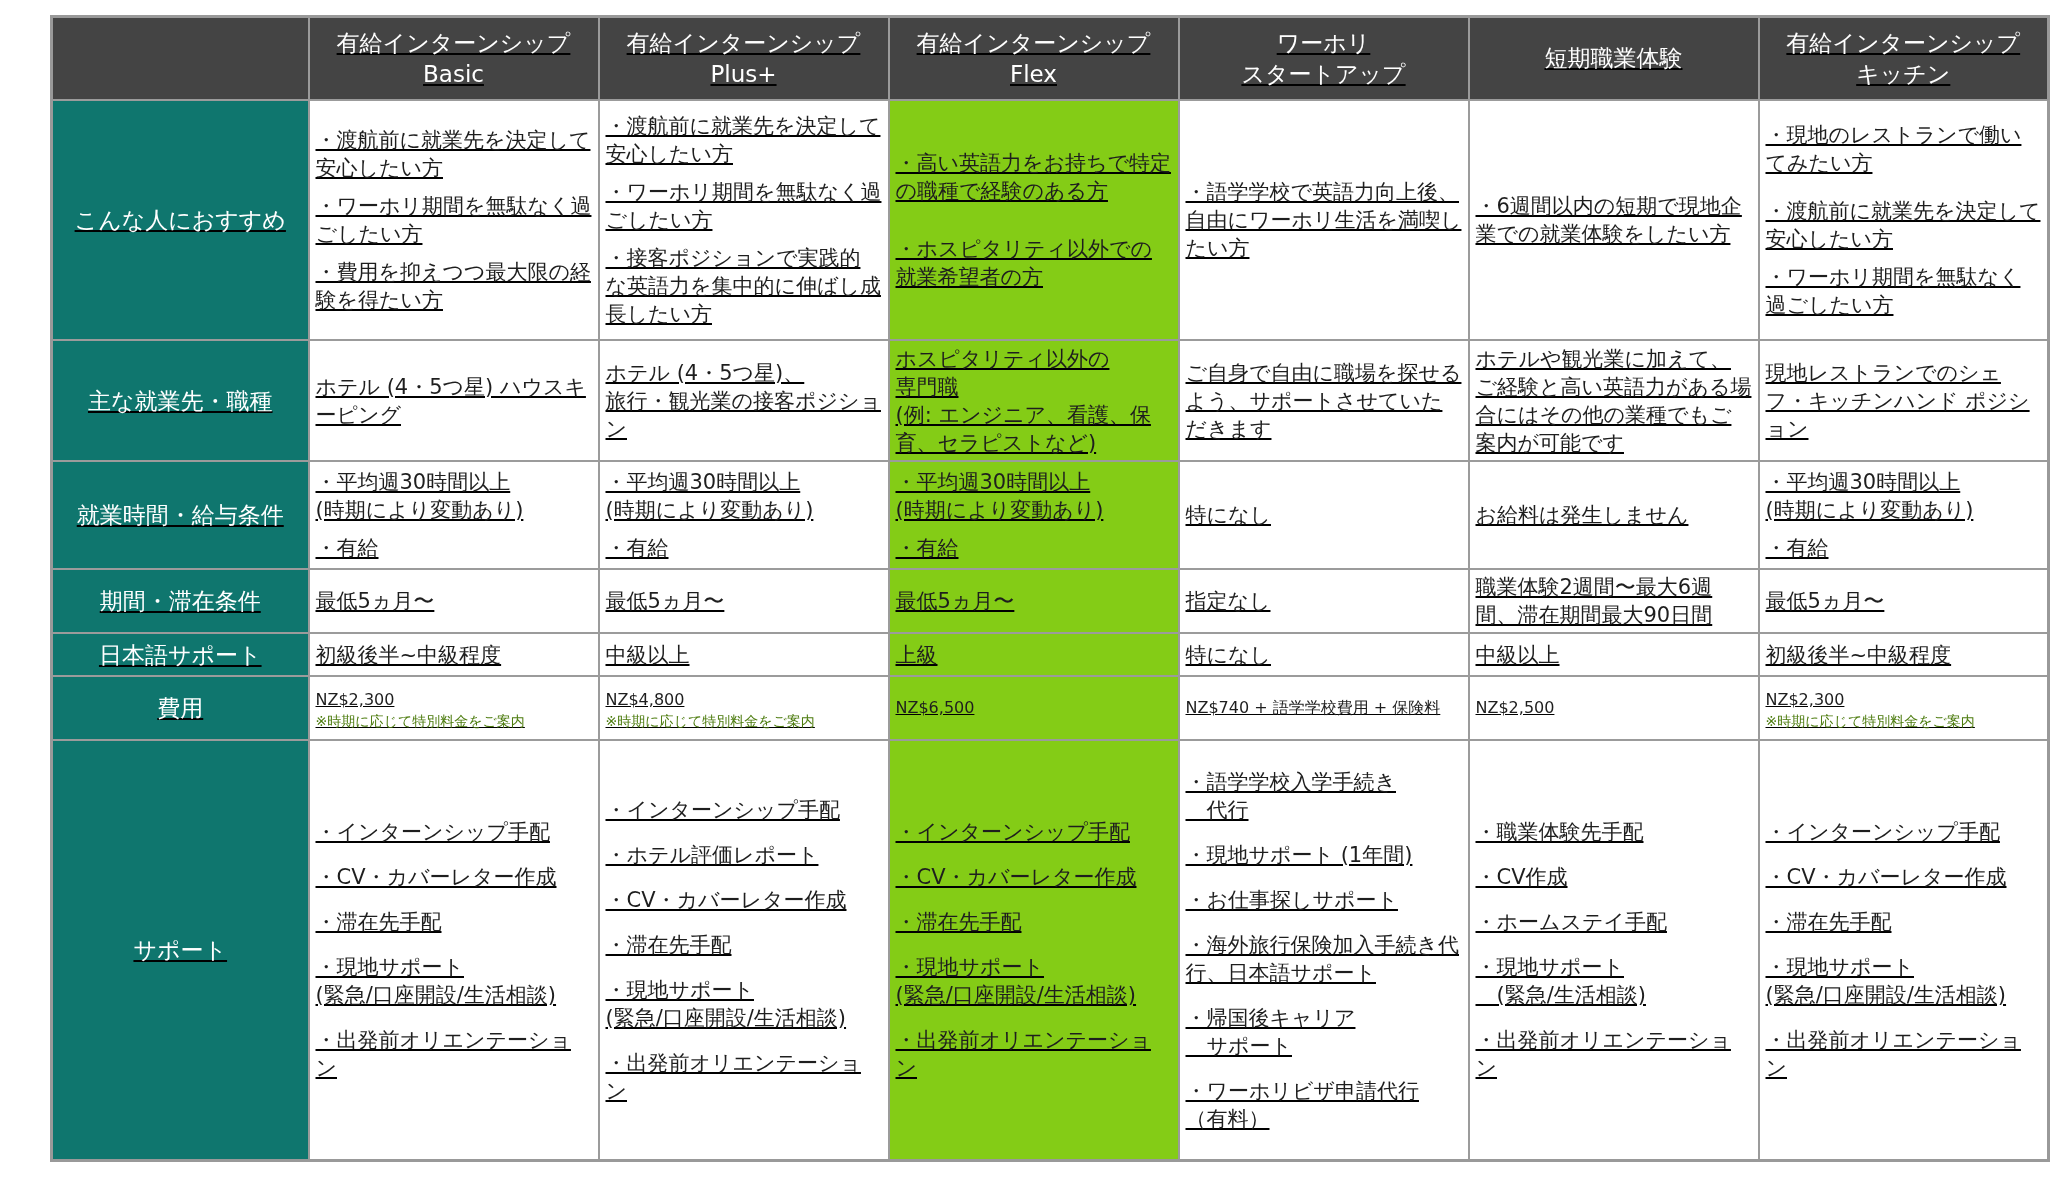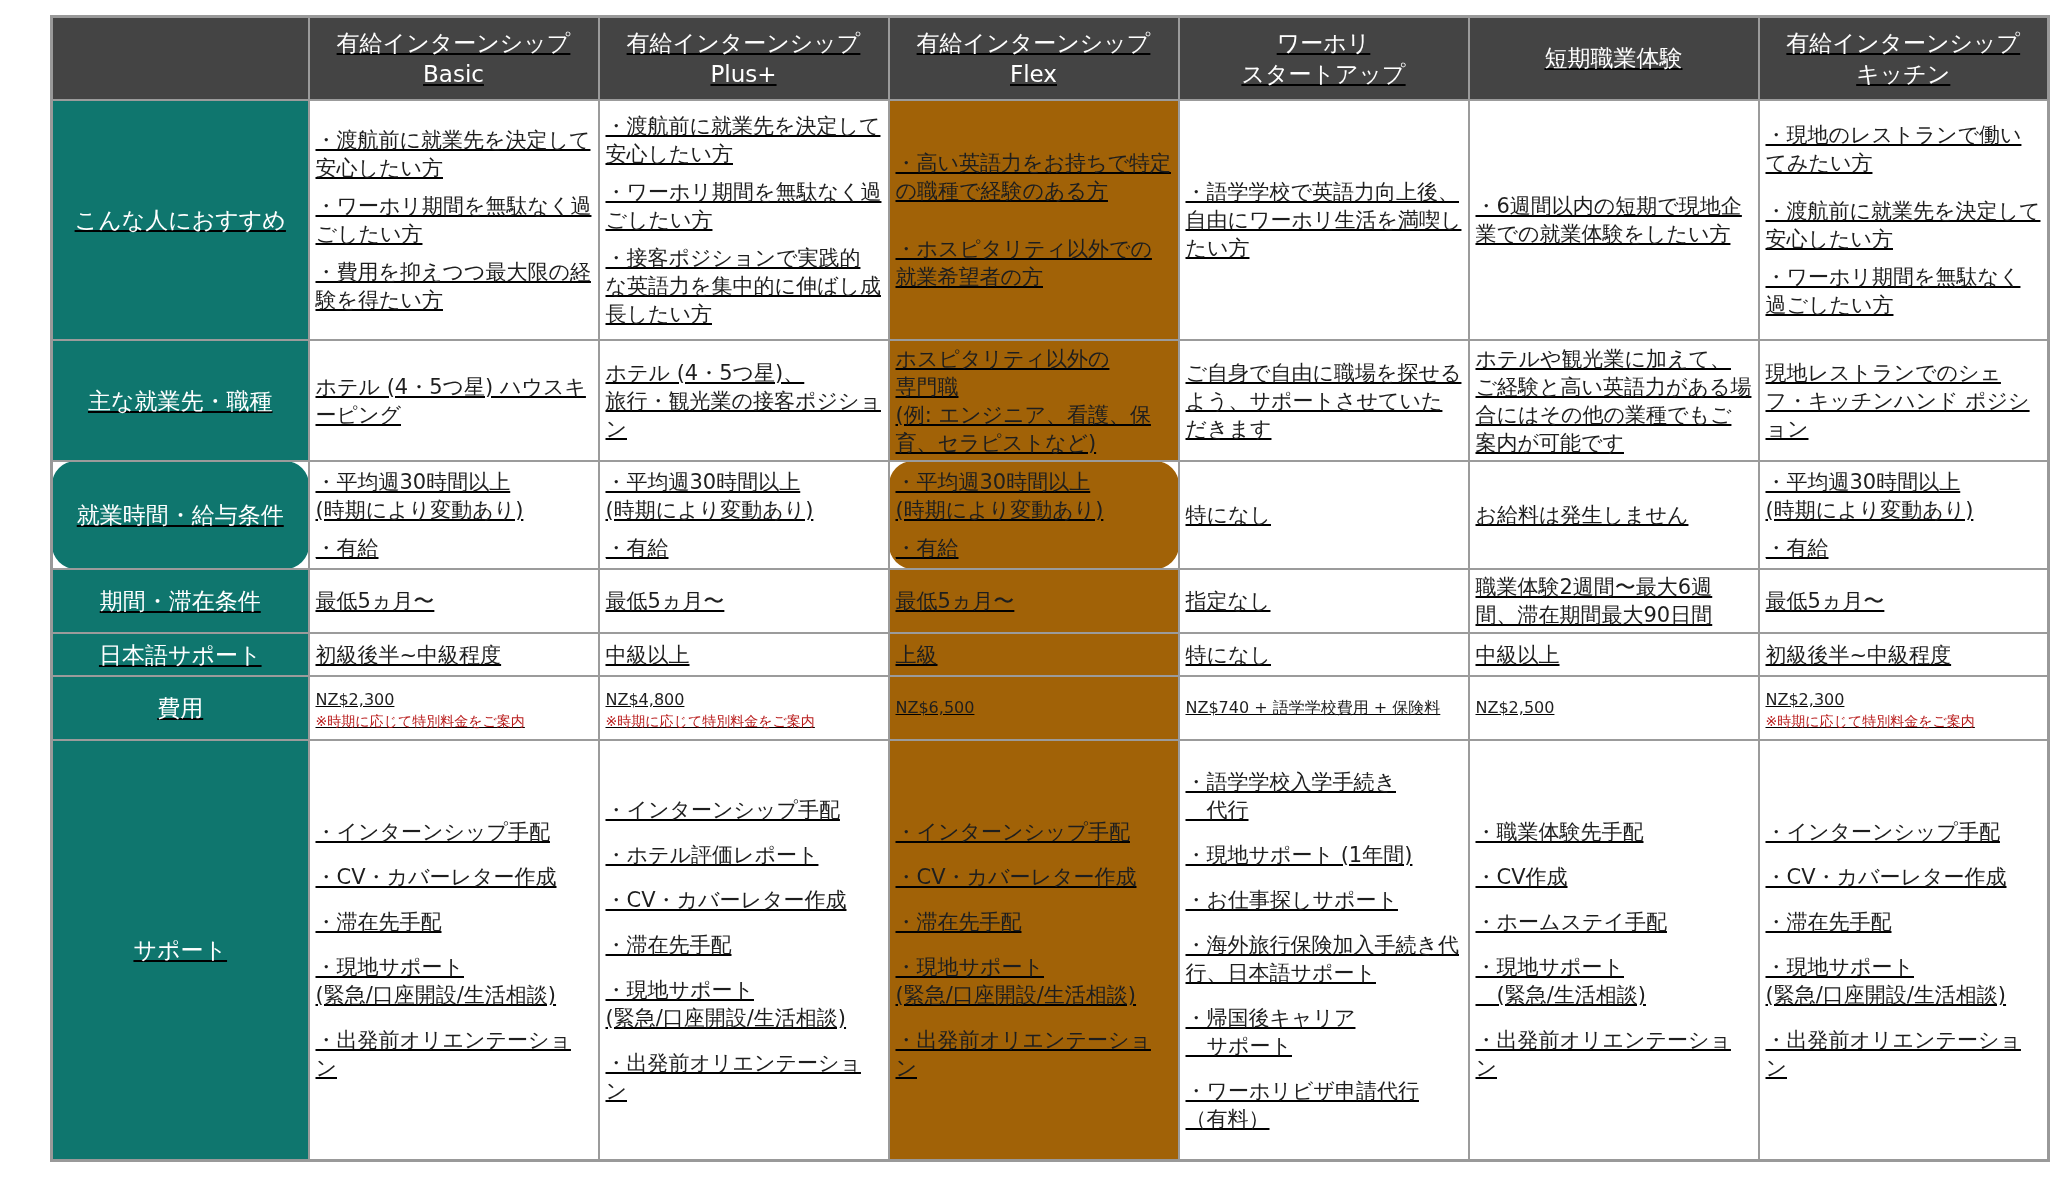--- a/index.html
+++ b/index.html
@@ -19,29 +19,29 @@
     word-break: break-all; overflow: hidden;
   }
   table.cmp thead th {
     background: #444444; color: #ffffff; font-weight: normal;
     text-align: center; font-size: 23px; line-height: 31px; height: 81px;
   }
   table.cmp tbody th.rowh {
     background: #0f766e; color: #ffffff; font-weight: normal;
     text-align: center; font-size: 23px;
   }
-  td.flex { background: #a16207; }
+  td.flex { background: #84cc16; }
   .item { margin: 0; }
   .item + .item { margin-top: 10px; }
   .support .item + .item { margin-top: 17px; }
-  .note { display: block; font-size: 14px; line-height: 16px; color: #b91c1c; }
+  .note { display: block; font-size: 14px; line-height: 16px; color: #4d7c0f; }
   .price { display: block; font-size: 16px; line-height: 26px; }
   tr.r1 td, tr.r1 th { height: 238px; }
   tr.r2 td, tr.r2 th { height: 119px; }
-  tr.r3 td, tr.r3 th { height: 106px; border-radius: 24px; }
+  tr.r3 td, tr.r3 th { height: 106px; }
   tr.r4 td, tr.r4 th { height: 62px; }
   tr.r5 td, tr.r5 th { height: 41px; }
   tr.r6 td, tr.r6 th { height: 62px; }
   tr.r7 td, tr.r7 th { height: 418px; margin-top: 27px; }
   .pre { white-space: pre-line; }
 </style>
 </head>
 <body>
 
 <table class="cmp">

